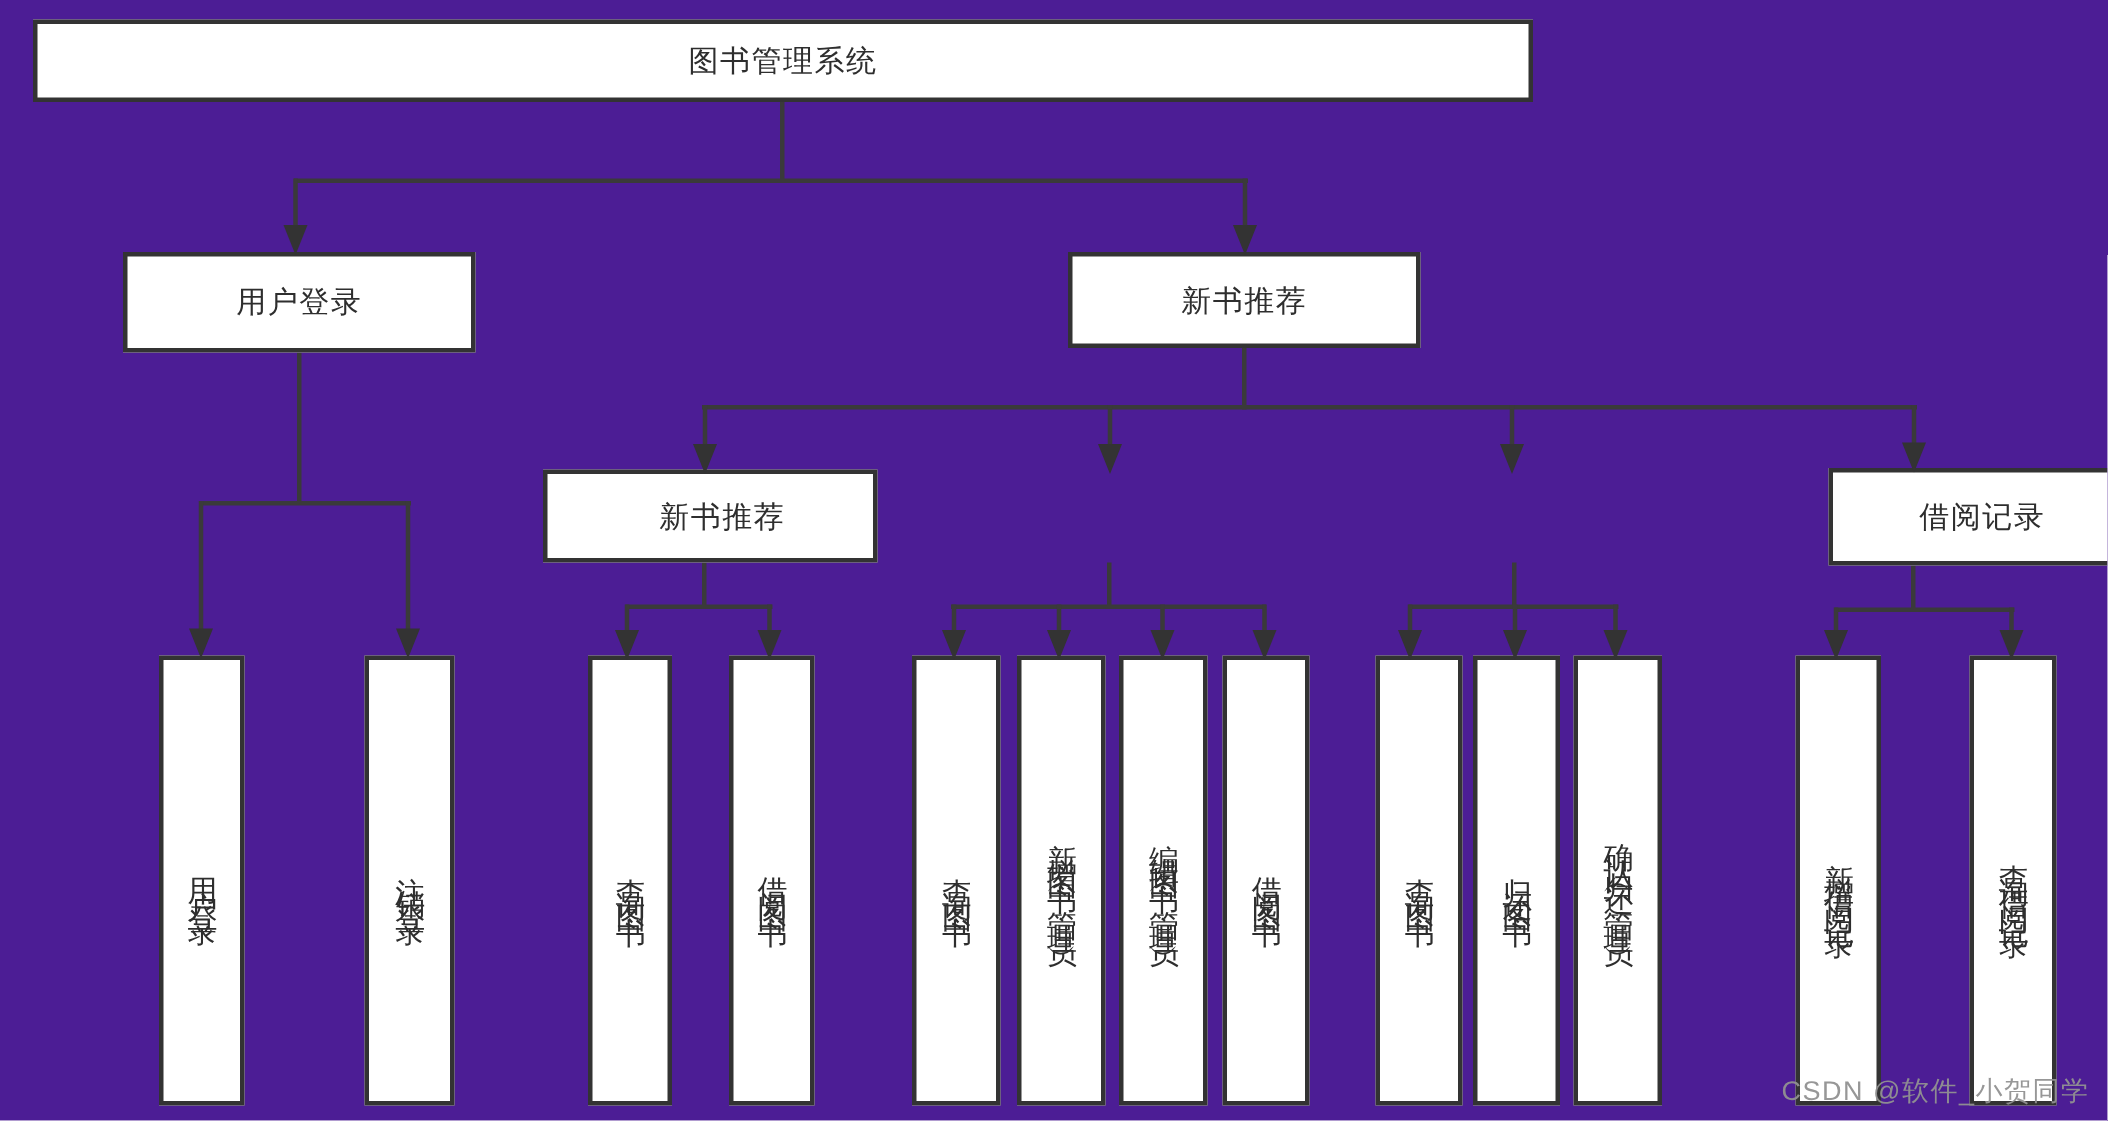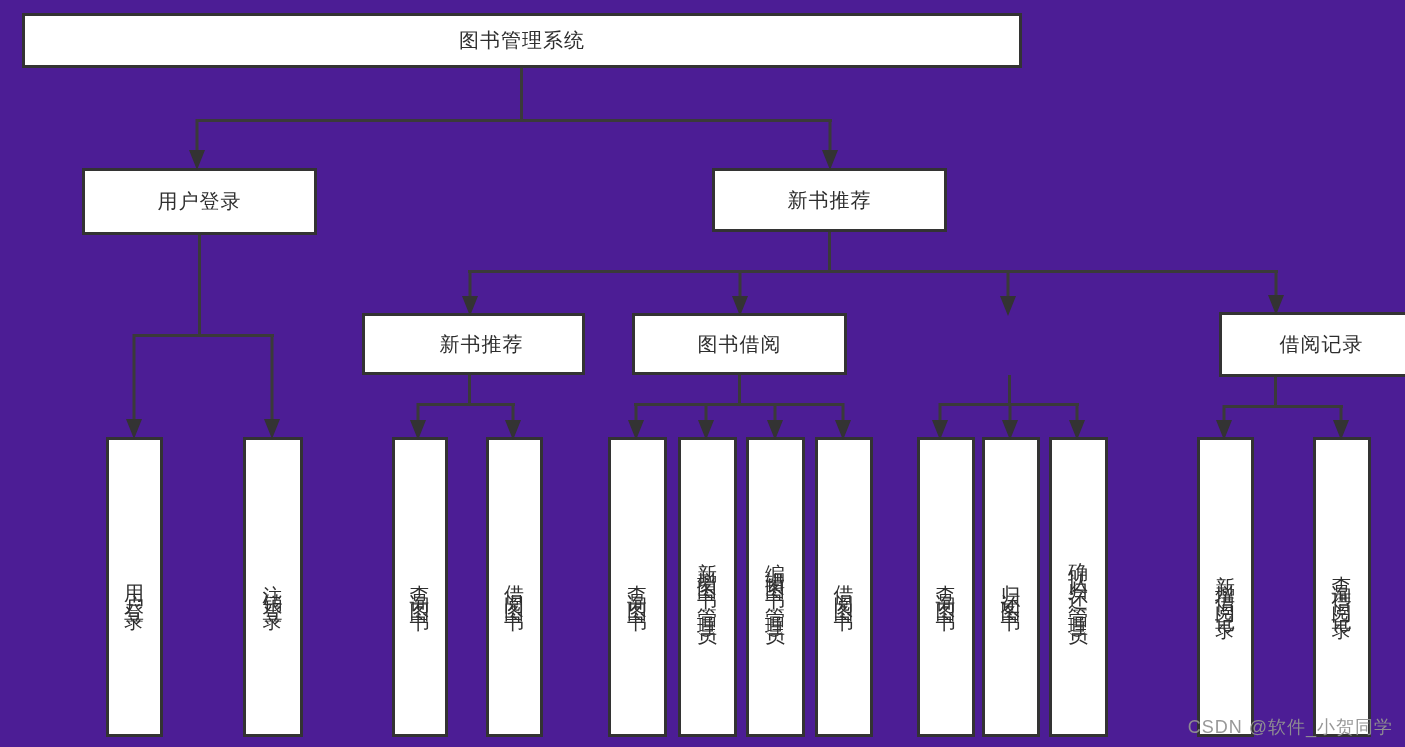--- a/index.html
+++ b/index.html
@@ -96,23 +96,20 @@
   </div>
 
   <div class="box" style="left:712px; top:168px; width:235px; height:64px;">
     <span>新书推荐</span>
   </div>
 
   <div class="box" style="left:362px; top:313px; width:223px; height:62px;padding-left:16px;">
     <span>新书推荐</span>
   </div>
 
-  <div class="box" style="left:632px; top:313px; width:215px; height:62px;">
-    <span>图书借阅</span>
-  </div>
 
 
   <div class="box" style="left:1173px; top:312px; width:205px; height:65px;margin-left:46px;">
     <span>借阅记录</span>
   </div>
 
   <div class="vbox" style="left:106px; width:57px;">
     <span class="vtext">用户登录</span>
   </div>
 

